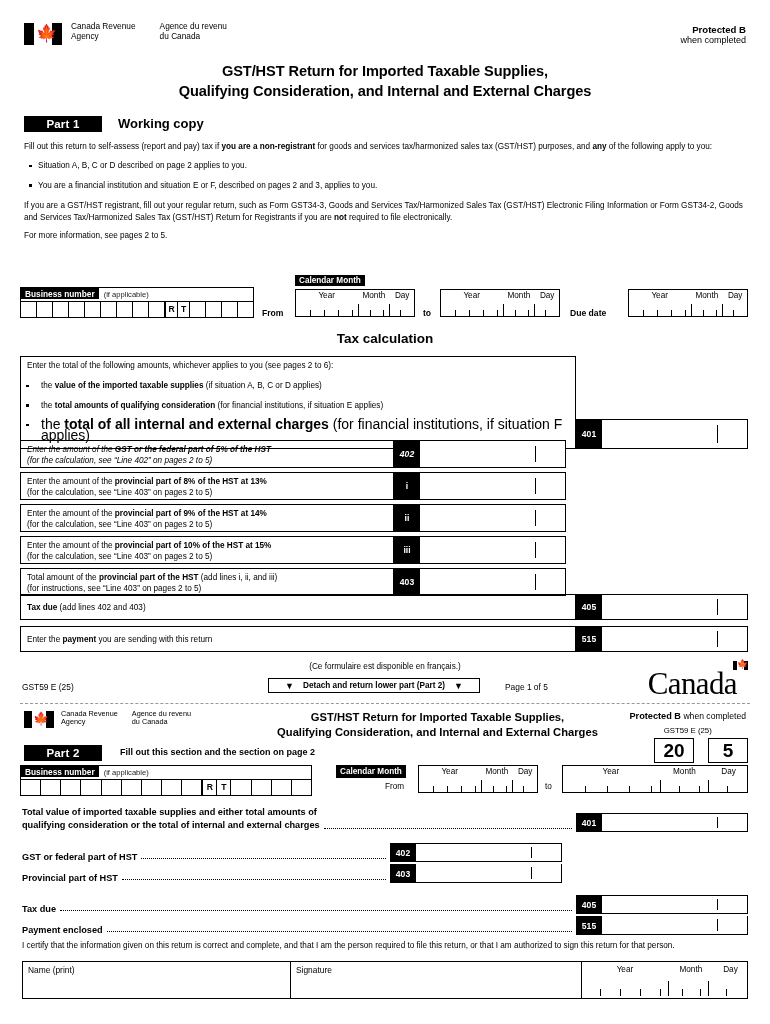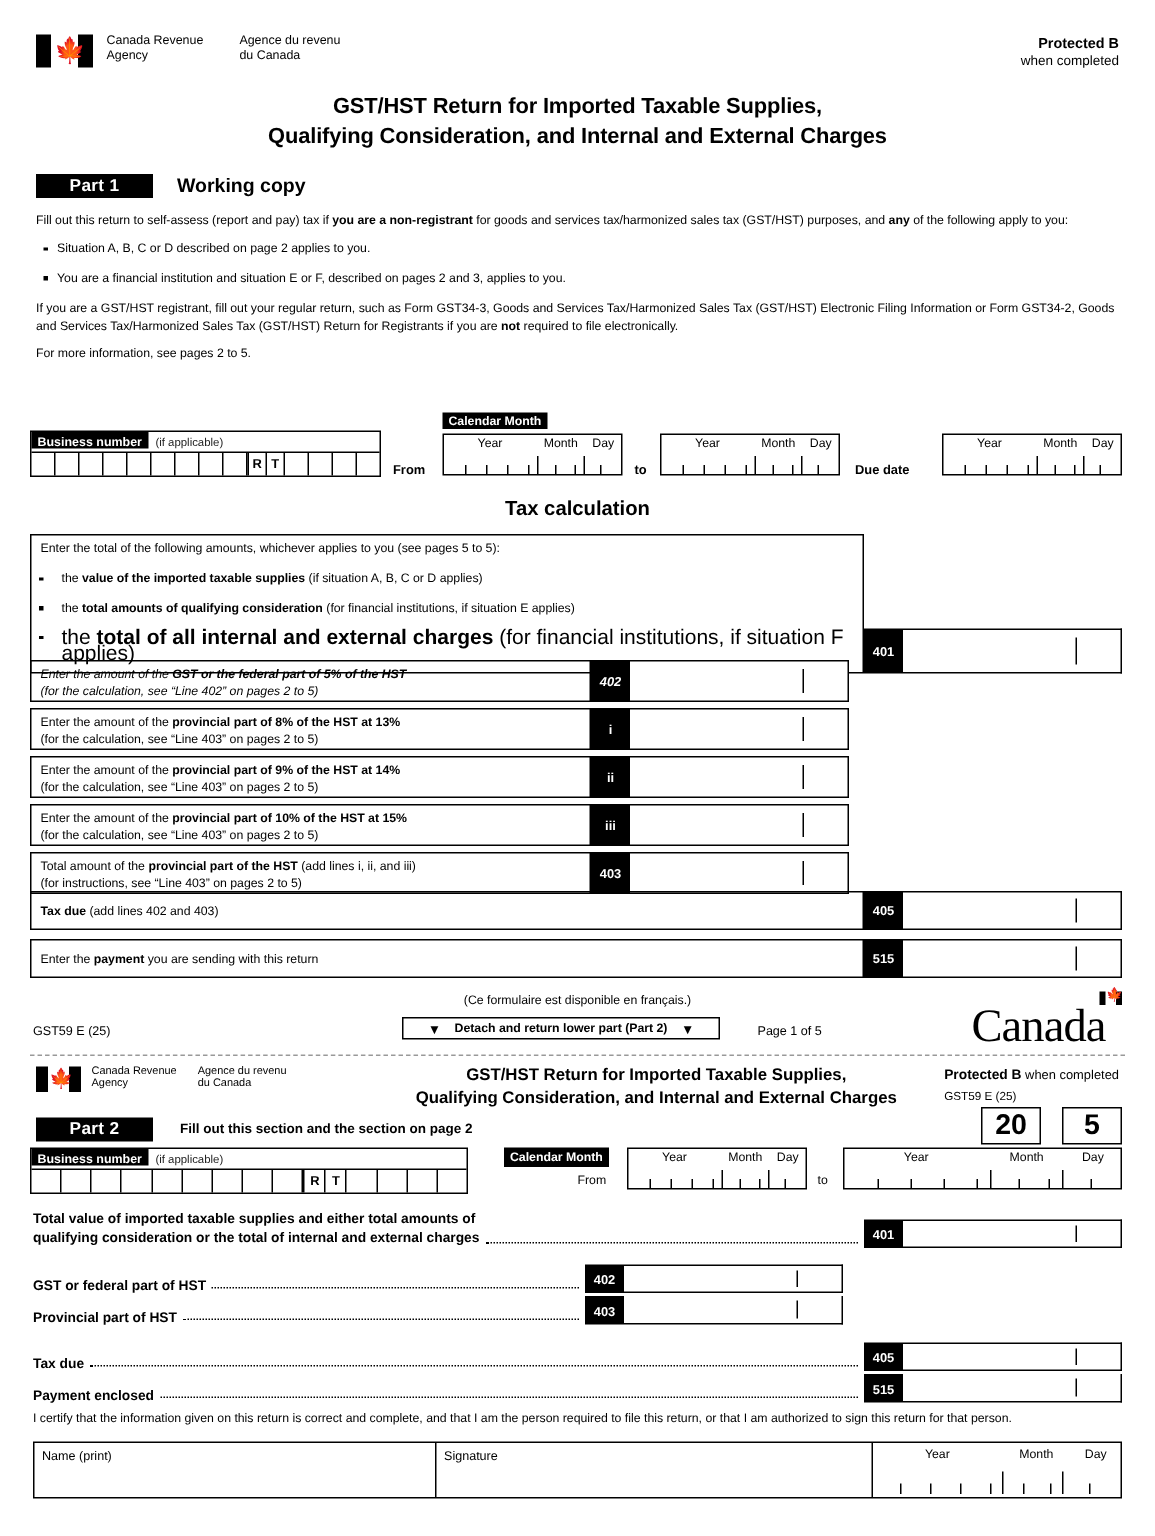--- a/index.html
+++ b/index.html
@@ -93,21 +93,21 @@
   .wordmark .fg .b{position:absolute;top:0;width:4px;height:9px;background:#000;}
   .wordmark .fg .b1{left:0;} .wordmark .fg .b2{right:0;}
   .wordmark .fg .lf{position:absolute;left:4.5px;top:-1px;font-size:9px;line-height:9px;font-family:"DejaVu Sans",sans-serif;}
 
   .cutline{position:absolute;left:20px;right:20px;top:703px;border-top:1.2px dashed #999;}
 
   
   .hdr2{position:absolute;left:24px;top:710px;display:flex;align-items:flex-start;}
   .title2{position:absolute;left:255px;right:150px;top:710px;text-align:center;
       font-size:11.2px;font-weight:bold;line-height:14.6px;}
-  .protb2{position:absolute;right:24px;top:711px;text-align:left;font-size:8.6px;line-height:11px;}
+  .protb2{position:absolute;right:24px;top:711px;text-align:center;font-size:8.6px;line-height:11px;}
   .protb2 .t1{font-weight:bold;font-size:9.2px;}
   .protb2 .t2{font-size:7.8px;margin-top:3px;}
   .yrbox{position:absolute;top:738px;border:1.3px solid #000;width:40px;height:25px;
      display:flex;align-items:center;justify-content:center;font-size:19px;font-weight:bold;box-sizing:border-box;}
   .yrbox.a{right:76px;} .yrbox.b{right:22px;}
   .part2wrap{position:absolute;left:24px;top:744px;display:flex;align-items:center;}
   .part2wrap .lbl{margin-left:12px;font-size:9px;font-weight:bold;}
   .leader{flex:1;border-bottom:1.5px dotted #000;margin:0 4px 3px 4px;}
   .codecell{width:26px;height:19px;background:#000;color:#fff;font-size:8.6px;font-weight:bold;
      display:flex;align-items:center;justify-content:center;box-sizing:border-box;}
@@ -257,21 +257,21 @@
         <i style="left:104px"></i>
       </div>
     </div>
   </div>
 
   <div class="taxcalc">Tax calculation</div>
 
   <div class="tbl" style="top:356px;">
     <div class="bigrow" style="align-items:stretch;">
       <div class="b-left" style="position:relative;">
-        <div class="lbl">Enter the total of the following amounts, whichever applies to you (see pages 5 to 5):</div>
+        <div class="lbl">Enter the total of the following amounts, whichever applies to you (see pages 2 to 6):</div>
         <div class="bul" style="margin-top:6px;padding-left:20px;font-size:8.2px;">
           <span>the </span><b>value of the imported taxable supplies</b><span> (if situation A, B, C or D applies)</span>
         </div>
         <div class="bul" style="margin-top:8px;padding-left:20px;font-size:8.2px;">
           <span>the </span><b>total amounts of qualifying consideration</b><span> (for financial institutions, if situation E applies)</span>
         </div>
         <div class="bul" style="margin-top:8px;margin-bottom:6px;padding-left:20px;font-size:14px;">
           <span>the </span><b>total of all internal and external charges</b><span> (for financial institutions, if situation F applies)</span>
         </div>
       </div>

